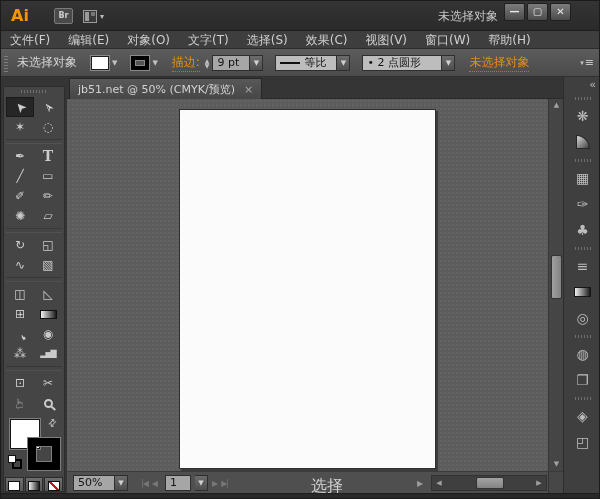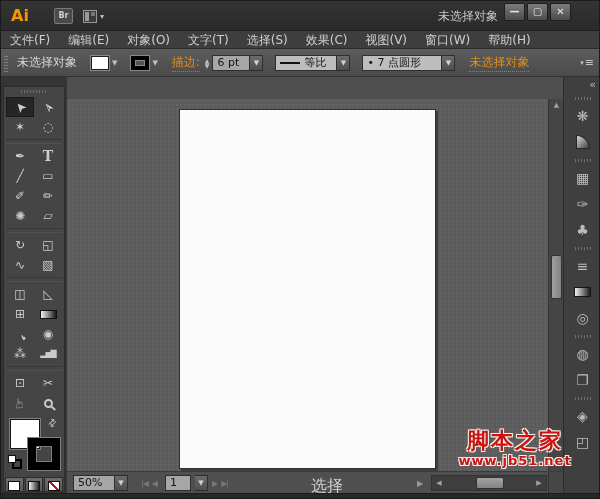--- a/index.html
+++ b/index.html
@@ -171,27 +171,27 @@
     </span>
     <span class="swatch-combo" data-name="stroke-color-dropdown">
       <span class="stroke-chip" data-name="stroke-swatch-icon"></span>
       <span class="mini-caret" data-name="chevron-down-icon">▼</span>
     </span>
     <span class="link-label" data-name="stroke-panel-link">描边:</span>
     <span class="stepper" data-name="stroke-width-stepper">
       <span data-name="stepper-up-icon">▲</span>
       <span data-name="stepper-down-icon">▼</span>
     </span>
-    <span class="field wf" data-name="stroke-width-input">6 pt</span>
+    <span class="field wf" data-name="stroke-width-input">9 pt</span>
     <span class="dd-btn" data-name="stroke-width-dropdown-button">▼</span>
     <span class="field profile-field" data-name="width-profile-select">
         <span data-name="width-profile-value">等比</span>
       </span>
     <span class="dd-btn" data-name="width-profile-dropdown-button">▼</span>
-    <span class="field brush-field" data-name="brush-select">• 7 点圆形</span>
+    <span class="field brush-field" data-name="brush-select">• 2 点圆形</span>
     <span class="dd-btn" data-name="brush-dropdown-button">▼</span>
     <span class="link-label" data-name="opacity-panel-link">未选择对象</span>
     <span class="panel-menu" data-name="control-panel-menu-icon">
       <span class="a" data-name="chevron-down-icon">▾</span>
       <span class="b" data-name="menu-lines-icon">≡</span>
     </span>
   </div>
 
   <div class="toolcol" data-name="tools-column">
     <div class="toolpanel" data-name="tools-panel">
@@ -310,20 +310,26 @@
             <span class="inner" data-name="appearance-chip-icon"></span>
           </span>
           <span class="chipbtn chip-none" data-name="none-button">
             <span class="inner" data-name="appearance-chip-icon"></span>
           </span>
         </div>
 
     </div>
   </div>
 
+  <div class="tabbar" data-name="document-tab-bar">
+    <div class="doctab" data-name="document-tab">
+      <span class="title" data-name="document-tab-title">jb51.net @ 50% (CMYK/预览)</span>
+      <span class="close" data-name="close-icon">×</span>
+    </div>
+  </div>
 
   <div class="canvas" data-name="canvas-pasteboard">
     <div class="artboard" data-name="artboard"></div>
   </div>
 
   <div class="vscroll" data-name="vertical-scrollbar">
     <span class="varrow up" data-name="scroll-up-icon">▲</span>
     <span class="vthumb" data-name="vertical-scrollbar-thumb"></span>
     <span class="varrow down" data-name="scroll-down-icon">▼</span>
   </div>
@@ -402,18 +408,14 @@
     <span class="hscroll" data-name="horizontal-scrollbar">
       <span class="harrow left" data-name="scroll-left-icon">◀</span>
       <span class="hthumb" data-name="horizontal-scrollbar-thumb"></span>
       <span class="harrow right" data-name="scroll-right-icon">▶</span>
     </span>
     <span class="sbcorner" data-name="scrollbar-corner"></span>
   </div>
 
   <div class="bottomstrip" data-name="window-bottom-edge"></div>
 
-  <div class="watermark" data-name="watermark">
-    <div class="wm-title" data-name="watermark-title">脚本之家</div>
-    <div class="wm-url" data-name="watermark-url">www.jb51.net</div>
-  </div>
 
 </div>
 
 </body></html>

